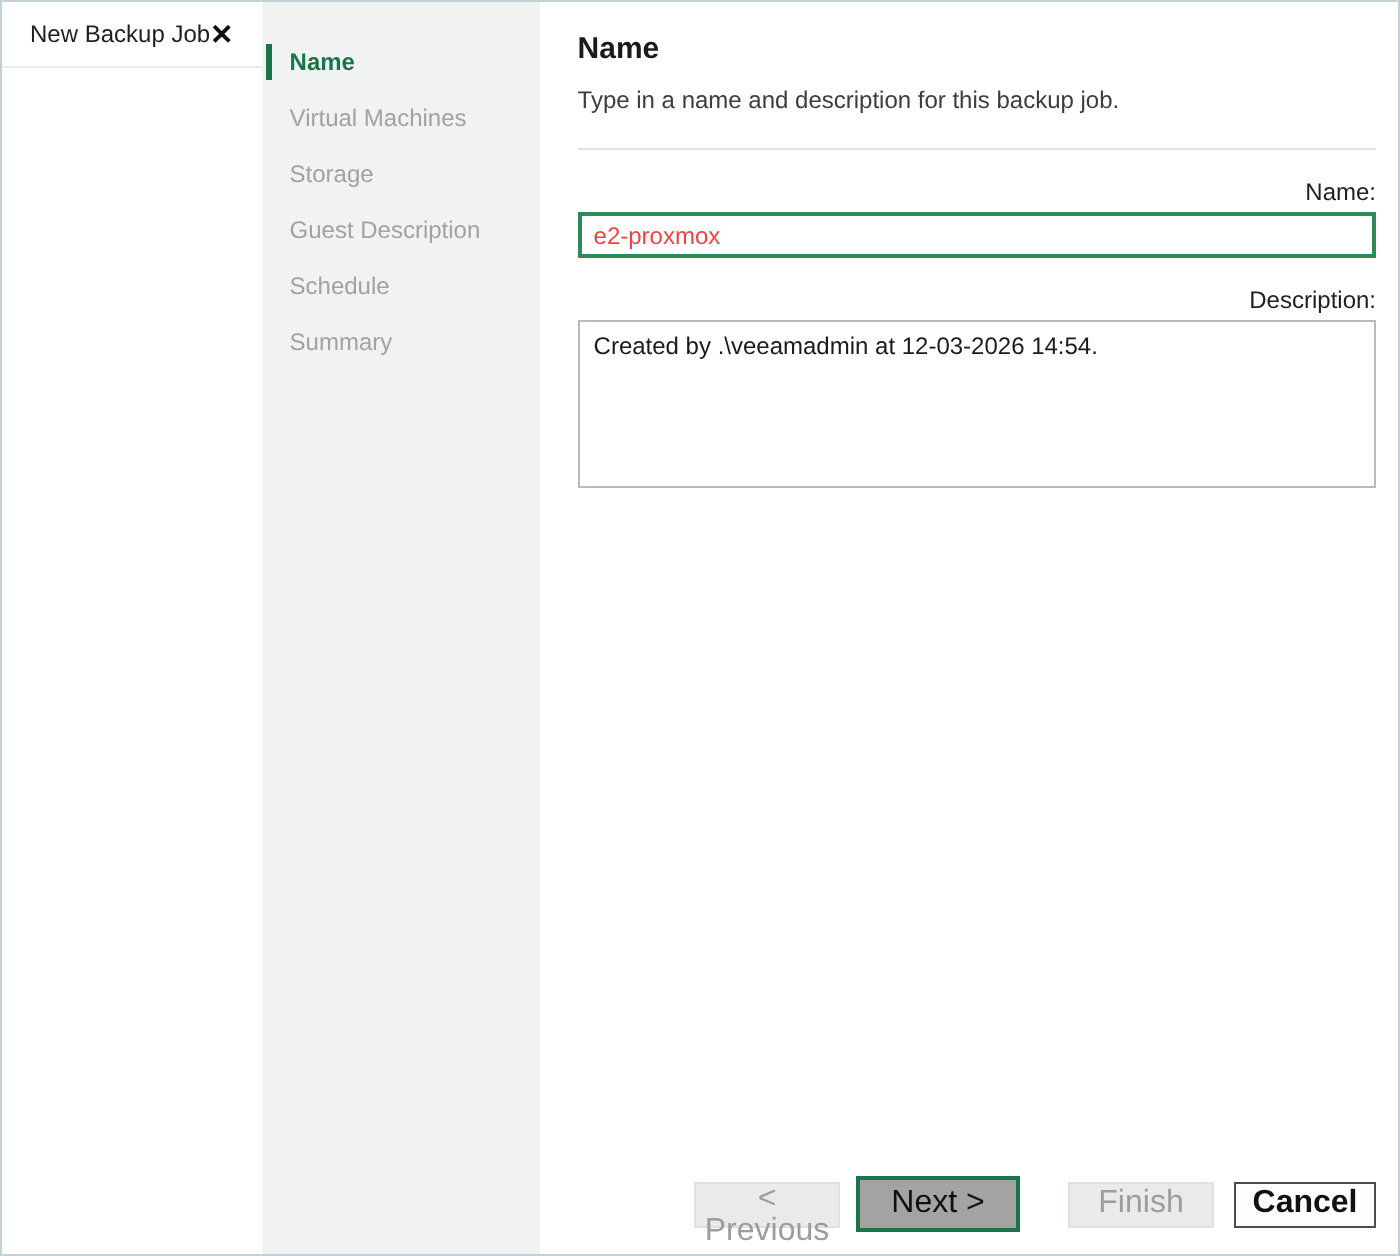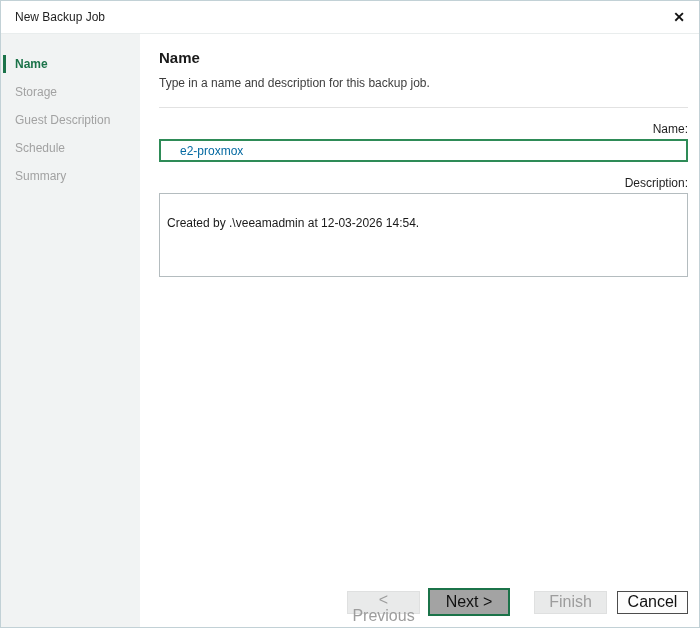--- a/index.html
+++ b/index.html
@@ -1,19 +1,19 @@
 <!DOCTYPE html>
 <html><head>
 <meta charset="utf-8">
 <style>
   html, body { margin:0; padding:0; background:#fff; }
   .window {
     width:700px; height:628px; box-sizing:border-box;
     border:1px solid #c2d1d6; background:#fff;
-    display:flex; flex-direction:column;
+    display:flex; flex-direction:row;
     font-family:"Liberation Sans", sans-serif;
     -webkit-font-smoothing:antialiased;
   }
   .titlebar {
     height:32px; flex:none; display:flex; align-items:center;
     justify-content:space-between; padding:0 14px;
     border-bottom:1px solid #e9eded; background:#fff;
   }
   .titlebar .title { font-size:12px; color:#1f1f1f; }
   .close {
@@ -37,65 +37,69 @@
   .content {
     flex:1; display:flex; flex-direction:column;
     padding:15px 11px 11px 19px; box-sizing:border-box; min-width:0;
   }
   .heading { margin:0; font-size:15px; font-weight:bold; color:#1a1a1a; }
   .subtitle { margin-top:10px; font-size:12px; color:#3d3d3d; }
   .divider { margin-top:17px; border-top:1px solid #e2e2e2; height:0; }
   .field-label { margin-top:14px; font-size:12px; color:#1f1f1f;text-align:right; }
   .name-input {
     margin-top:3px; box-sizing:border-box; width:100%; height:23px;
-    border:2px solid #2e8b57; padding:0 19px; font-size:12px;
-    font-family:inherit; color:#0369a1; outline:none; background:#fff;
+    border:2px solid #2e8b57; padding:0 6px; font-size:12px;
+    font-family:inherit; color:#ef4444; outline:none; background:#fff;
   }
   .desc-area {
     margin-top:3px; box-sizing:border-box; width:100%; height:84px;
-    border:1px solid #b4bcbf; padding:22px 7px; font-size:12px;
+    border:1px solid #b4bcbf; padding:5px 7px; font-size:12px;
     font-family:inherit; color:#1a1a1a; resize:none; outline:none;
     background:#fff;
   }
   .spacer { flex:1; }
   .footer { display:flex; align-items:center; justify-content:flex-end; }
   .btn {
     box-sizing:border-box; height:23px; font-size:16px;
     font-family:inherit; line-height:1; padding:0;
   }
   .btn-disabled {
     width:73px; background:#e9eaea; border:1px solid #dfe0e0;
     color:#9d9d9d; margin-left:24px;
   }
   .btn-prev { margin-left:0; }
   .btn-next {
     width:82px; height:28px; background:#a3a3a3; border:2px solid #1b7349;
     color:#111; margin-left:8px; cursor:pointer;
   }
   .btn-cancel {
     width:71px; background:#fdfdfd; border:1px solid #4c4c4c;
-    color:#111; margin-left:10px; cursor:pointer;
+    color:#111; margin-left:10px; cursor:pointer;font-weight:bold;
   }
 </style>
 </head>
 <body>
 
 <div class="window">
 
   <div class="titlebar">
     <span class="title">New Backup Job</span>
     <span class="close">✕</span>
   </div>
 
   <div class="body">
 
     <div class="sidebar">
       <div class="step active">
         <span class="bar"></span>
         <span>Name</span>
+      </div>
+      <div class="step">
+
+        <span>Virtual Machines</span>
       </div>
       <div class="step">
 
         <span>Storage</span>
       </div>
       <div class="step">
 
         <span>Guest Description</span>
       </div>
       <div class="step">

